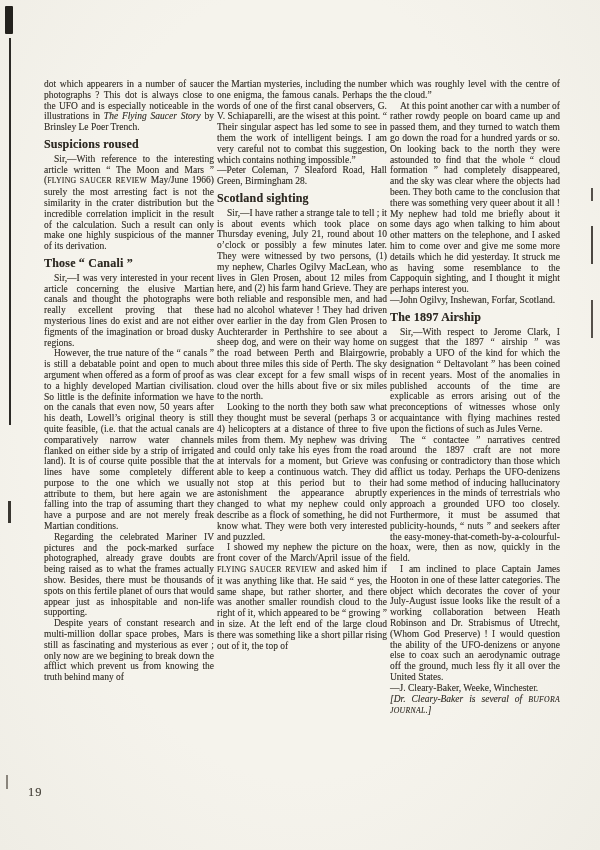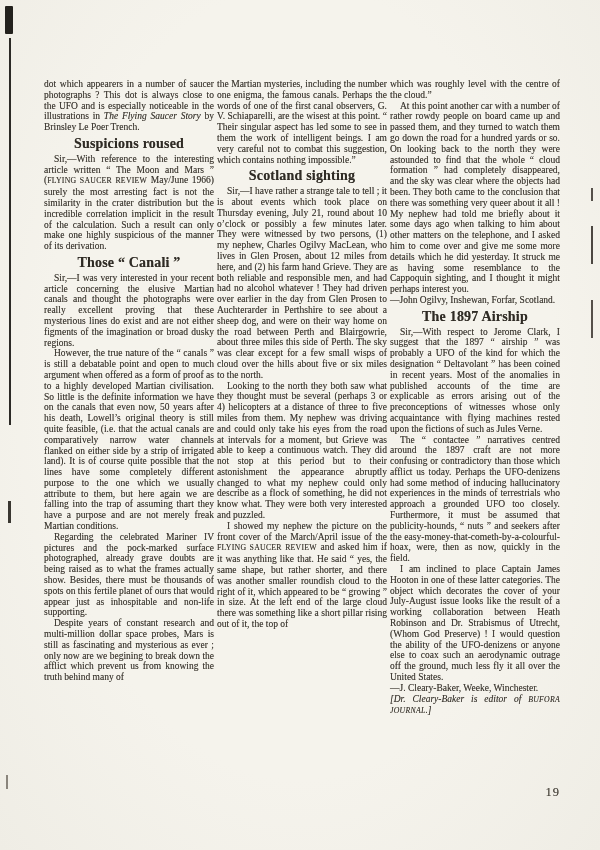--- a/index.html
+++ b/index.html
@@ -28,36 +28,35 @@
   .column {
     width: 170px;
     font-size: 9.5px;
     line-height: 10.8px;
     text-align: justify;
     text-shadow: 0 0 0.3px rgba(62, 56, 46, 0.55);
   }
   .column p { margin: 0; }
   p.indent { text-indent: 10px; }
   h3.heading {
-    font-size: 14px;
+    font-size: 12px;
     font-weight: bold;
-    text-align: center;
     margin: 6px 0 4px 0;
     color: #2f2b25;
     letter-spacing: 0.2px;
   }
   p.note { font-style: italic; }
   .caps { font-size: 0.82em; letter-spacing: 0.25px; }
   .italic { font-style: italic; }
   .page-number {
     position: absolute;
     top: 785px;
     left: 28px;
     width: 532px;
-    text-align: right;
+    text-align: left;
     font-size: 12.5px;
     letter-spacing: 1px;
     color: #4a463e;
     text-shadow: 0 0 0.3px rgba(62, 56, 46, 0.5);
   }
   
   .artifact { position: absolute; background: #23211d; }
   .a-top-blob   { left: 5px;  top: 6px;   width: 8px; height: 28px; border-radius: 1px; }
   .a-left-line  { left: 9px;  top: 38px;  width: 2px; height: 387px; background: #2c2a26; }
   .a-left-low   { left: 8px;  top: 501px; width: 3px; height: 22px; background: #3a3731; }
@@ -84,32 +83,33 @@
         <h3 class="heading"><span>Suspicions roused</span></h3>
         <p class="para indent"><span>Sir,—With reference to the interesting article written “ The Moon and Mars ” (</span><span class="caps">FLYING SAUCER REVIEW</span><span> May/June 1966) surely the most arresting fact is not the similarity in the crater distribution but the incredible correlation implicit in the result of the calculation. Such a result can only make one highly suspicious of the manner of its derivation.</span></p>
         <h3 class="heading"><span>Those “ Canali ”</span></h3>
         <p class="para indent"><span>Sir,—I was very interested in your recent article concerning the elusive Martian canals and thought the photographs were really excellent proving that these mysterious lines do exist and are not either figments of the imagination or broad dusky regions.</span></p>
         <p class="para indent"><span>However, the true nature of the “ canals ” is still a debatable point and open to much argument when offered as a form of proof as to a highly developed Martian civilisation. So little is the definite information we have on the canals that even now, 50 years after his death, Lowell’s original theory is still quite feasible, (i.e. that the actual canals are comparatively narrow water channels flanked on either side by a strip of irrigated land). It is of course quite possible that the lines have some completely different purpose to the one which we usually attribute to them, but here again we are falling into the trap of assuming thart they have a purpose and are not merely freak Martian conditions.</span></p>
         <p class="para indent"><span>Regarding the celebrated Mariner IV pictures and the pock-marked surface photographed, already grave doubts are being raised as to what the frames actually show. Besides, there must be thousands of spots on this fertile planet of ours that would appear just as inhospitable and non-life supporting.</span></p>
         <p class="para indent"><span>Despite years of constant research and multi-million dollar space probes, Mars is still as fascinating and mysterious as ever ; only now are we begining to break down the afflict which prevent us from knowing the truth behind many of</span></p>
       </div>
     <div class="column">
         <p class="para"><span>the Martian mysteries, including the number one enigma, the famous canals. Perhaps the words of one of the first canal observers, G. V. Schiaparelli, are the wisest at this point. “ Their singular aspect has led some to see in them the work of intelligent beings. I am very careful not to combat this suggestion, which contains nothing impossible.”</span></p>
+        <p class="sig"><span>—Peter Coleman, 7 Sleaford Road, Hall Green, Birmingham 28.</span></p>
         <h3 class="heading"><span>Scotland sighting</span></h3>
         <p class="para indent"><span>Sir,—I have rather a strange tale to tell ; it is about events which took place on Thursday evening, July 21, round about 10 o’clock or possibly a few minutes later. They were witnessed by two persons, (1) my nephew, Charles Ogilvy MacLean, who lives in Glen Prosen, about 12 miles from here, and (2) his farm hand Grieve. They are both reliable and responsible men, and had had no alcohol whatever ! They had driven over earlier in the day from Glen Prosen to Auchterarder in Perthshire to see about a sheep dog, and were on their way home on the road between Perth and Blairgowrie, about three miles this side of Perth. The sky was clear except for a few small wisps of cloud over the hills about five or six miles to the north.</span></p>
         <p class="para indent"><span>Looking to the north they both saw what they thought must be several (perhaps 3 or 4) helicopters at a distance of three to five miles from them. My nephew was driving and could only take his eyes from the road at intervals for a moment, but Grieve was able to keep a continuous watch. They did not stop at this period but to their astonishment the appearance abruptly changed to what my nephew could only describe as a flock of something, he did not know what. They were both very interested and puzzled.</span></p>
         <p class="para indent"><span>I showed my nephew the picture on the front cover of the March/April issue of the </span><span class="caps">FLYING SAUCER REVIEW</span><span> and asked him if it was anything like that. He said “ yes, the same shape, but rather shorter, and there was another smaller roundish cloud to the right of it, which appeared to be “ growing ” in size. At the left end of the large cloud there was something like a short pillar rising out of it, the top of</span></p>
       </div>
     <div class="column">
         <p class="para"><span>which was roughly level with the centre of the cloud.”</span></p>
         <p class="para indent"><span>At this point another car with a number of rather rowdy people on board came up and passed them, and they turned to watch them go down the road for a hundred yards or so. On looking back to the north they were astounded to find that the whole “ cloud formation ” had completely disappeared, and the sky was clear where the objects had been. They both came to the conclusion that there was something very queer about it all ! My nephew had told me briefly about it some days ago when talking to him about other matters on the telephone, and I asked him to come over and give me some more details which he did yesterday. It struck me as having some resemblance to the Cappoquin sighting, and I thought it might perhaps interest you.</span></p>
         <p class="sig"><span>—John Ogilvy, Inshewan, Forfar, Scotland.</span></p>
         <h3 class="heading"><span>The 1897 Airship</span></h3>
         <p class="para indent"><span>Sir,—With respect to Jerome Clark, I suggest that the 1897 “ airship ” was probably a UFO of the kind for which the designation “ Deltavolant ” has been coined in recent years. Most of the anomalies in published accounts of the time are explicable as errors arising out of the preconceptions of witnesses whose only acquaintance with flying machines rested upon the fictions of such as Jules Verne.</span></p>
         <p class="para indent"><span>The “ contactee ” narratives centred around the 1897 craft are not more confusing or contradictory than those which afflict us today. Perhaps the UFO-denizens had some method of inducing hallucinatory experiences in the minds of terrestrials who approach a grounded UFO too closely. Furthermore, it must be assumed that publicity-hounds, “ nuts ” and seekers after the easy-money-that-cometh-by-a-colourful-hoax, were, then as now, quickly in the field.</span></p>
         <p class="para indent"><span>I am inclined to place Captain James Hooton in one of these latter categories. The object which decorates the cover of your July-August issue looks like the result of a working collaboration between Heath Robinson and Dr. Strabismus of Utrecht, (Whom God Preserve) ! I would question the ability of the UFO-denizens or anyone else to coax such an aerodynamic outrage off the ground, much less fly it all over the United States.</span></p>
         <p class="sig"><span>—J. Cleary-Baker, Weeke, Winchester.</span></p>
-        <p class="note"><span>[Dr. Cleary-Baker is editor of </span><span class="caps">BUFORA JOURNAL</span><span>.]</span></p>
+        <p class="note"><span>[Dr. Cleary-Baker is several of </span><span class="caps">BUFORA JOURNAL</span><span>.]</span></p>
       </div>
   </div>
 
   <div class="page-number">19</div>
 </div>
 
 </body></html>

